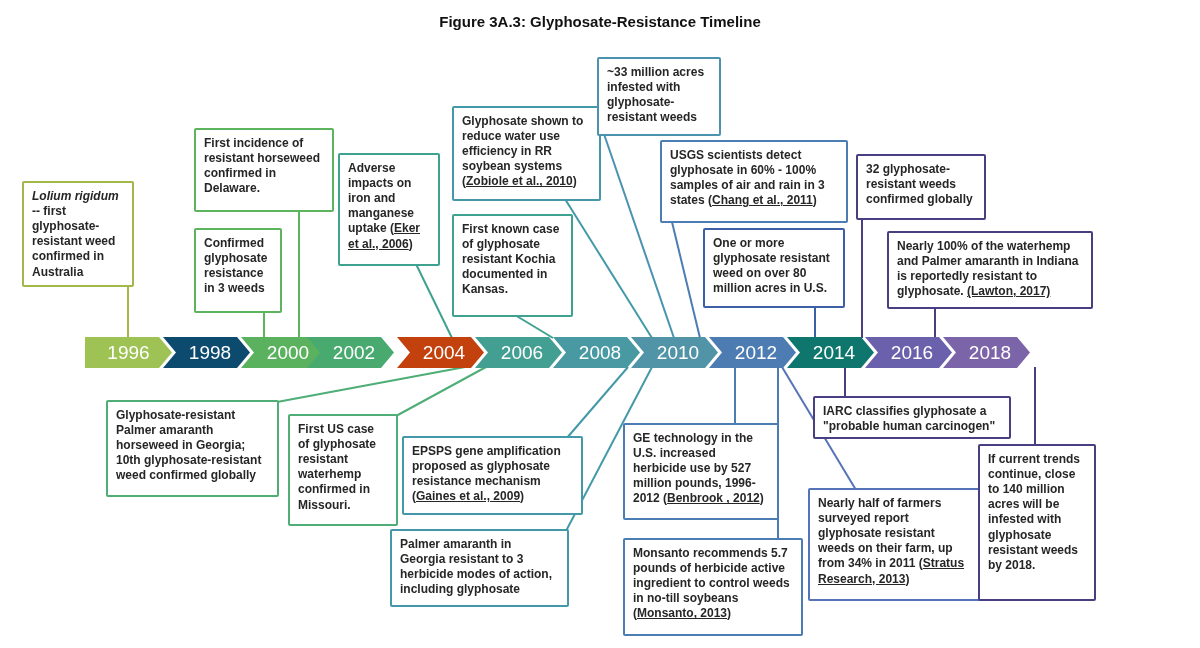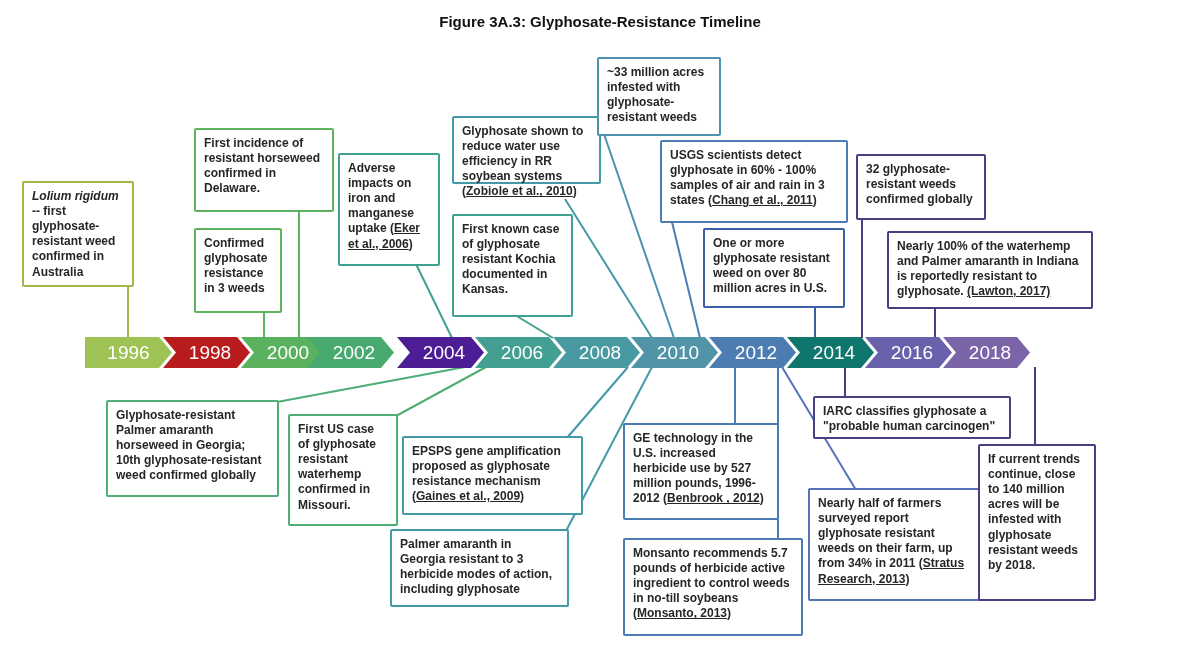--- a/index.html
+++ b/index.html
@@ -34,22 +34,22 @@
   .b-purple{border-color:#4a3e82}
   
   .timeline{position:absolute;left:0;top:0;z-index:2;}
   .chev{
     position:absolute;top:337px;height:31px;width:87px;
     color:#fff;font-size:19px;line-height:31px;text-align:center;
     clip-path:polygon(0 0,74px 0,87px 50%,74px 100%,0 100%,13px 50%);
     text-indent:7px;
   }
   .chev.first{clip-path:polygon(0 0,74px 0,87px 50%,74px 100%,0 100%);text-indent:0;}
-  .c0{background:#9fc254}.c1{background:#b91c1c}.c2{background:#5bb25e}
-  .c3{background:#49aa70}.c4{background:#4c1d95}.c5{background:#429f92}
+  .c0{background:#9fc254}.c1{background:#0c4a6e}.c2{background:#5bb25e}
+  .c3{background:#49aa70}.c4{background:#c2410c}.c5{background:#429f92}
   .c6{background:#4899a1}.c7{background:#5193a7}.c8{background:#4d7cb2}
   .c9{background:#0f766e}.c10{background:#6a61ac}.c11{background:#7c64a8}
 </style>
 </head>
 <body>
 
 <div class="title">Figure 3A.3:  Glyphosate-Resistance Timeline</div>
 
 <svg id="connectors" width="1200" height="648">
   <line x1="128" y1="286" x2="128" y2="338" stroke="#a2b84a" stroke-width="2"></line>
@@ -99,21 +99,21 @@
 </div>
 
 <div class="box b-green1" style="left:194px;top:228px;width:88px;height:85px">
   <span>Confirmed glyphosate resistance in 3 weeds</span>
 </div>
 
 <div class="box b-tealgreen" style="left:338px;top:153px;width:102px;height:113px">
   <span>Adverse impacts on iron and manganese uptake (</span><span class="u">Eker et al., 2006</span><span>)</span>
 </div>
 
-<div class="box b-teal" style="left:452px;top:116px;width:149px;height:68px">
+<div class="box b-teal" style="left:452px;top:106px;width:149px;height:95px">
   <span>Glyphosate shown to reduce water use efficiency in RR soybean systems (</span><span class="u">Zobiole et al., 2010</span><span>)</span>
 </div>
 
 <div class="box b-tealgreen" style="left:452px;top:214px;width:121px;height:103px">
   <span>First known case of glyphosate resistant Kochia documented in Kansas.</span>
 </div>
 
 <div class="box b-tealblue" style="left:597px;top:57px;width:124px;height:79px">
   <span>~33 million acres infested with glyphosate-resistant weeds</span>
 </div>

